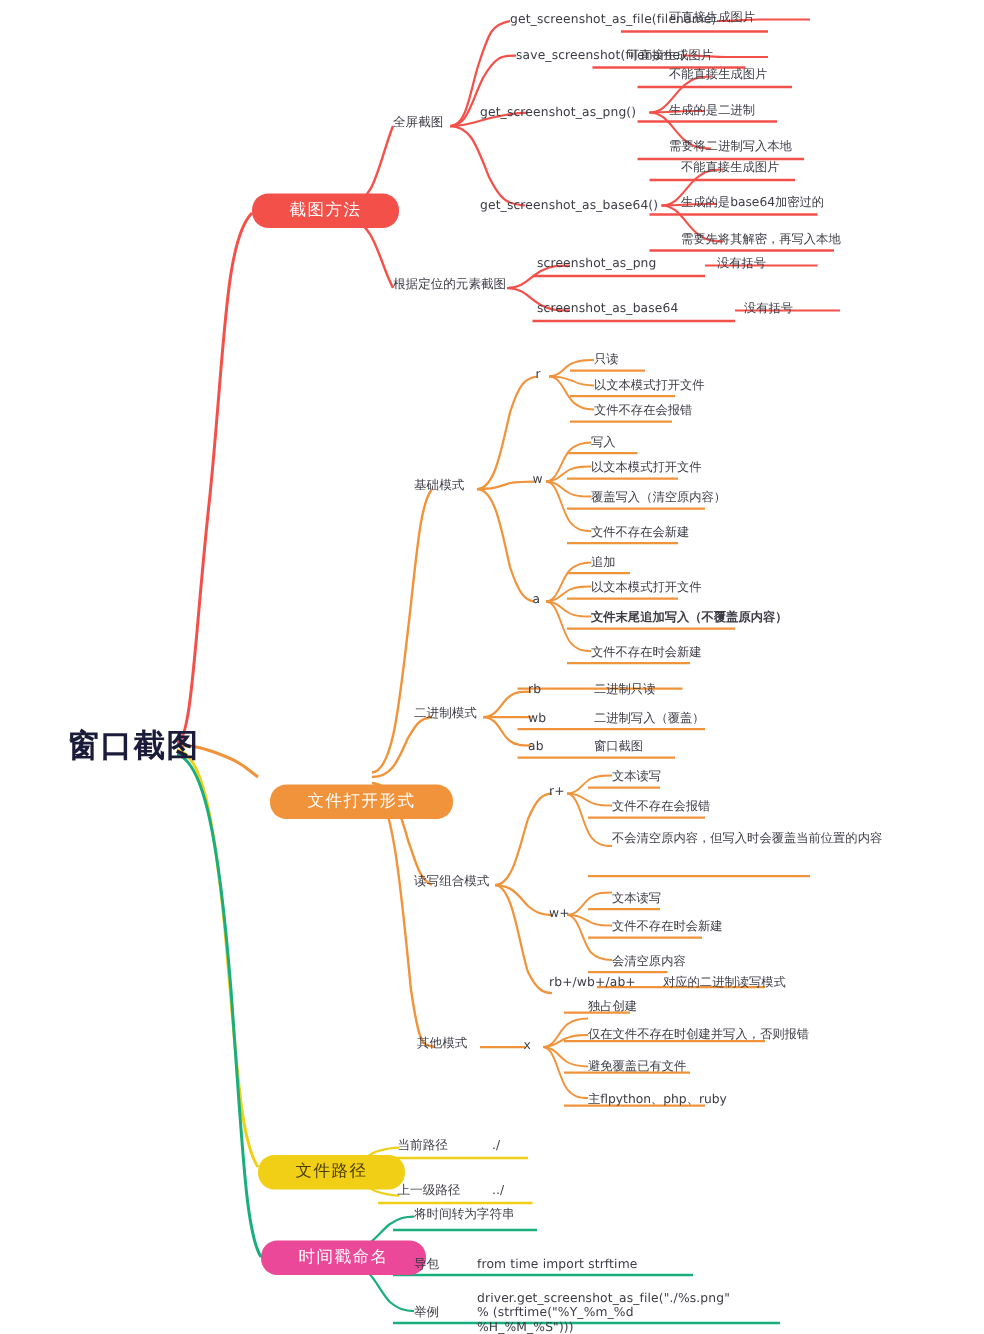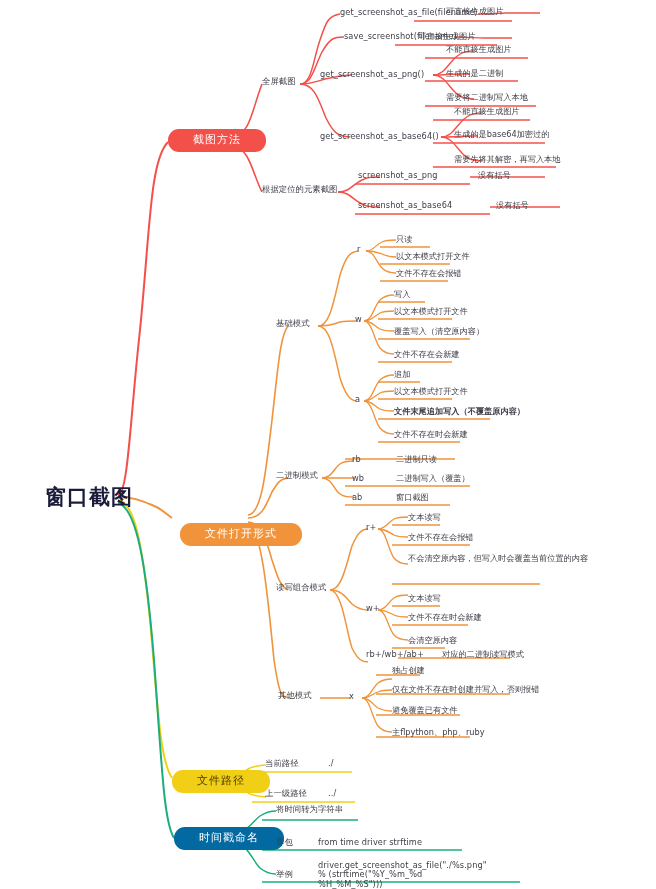--- a/index.html
+++ b/index.html
@@ -45,21 +45,21 @@
     color: #ffffff;
     font-size: 11px;
     font-weight: normal;
     padding: 5px 25px;
     letter-spacing: 1px;
     text-align: center;
   }
   .pill.red    { background: #f4504a; }
   .pill.orange { background: #f0933a; }
   .pill.yellow { background: #f2cf17; color: #4a3c00; }
-  .pill.green  { background: #0369a1; }
+  .pill.green  { background: #ec4899; }
 
   
   .txt {
     font-size: 8.2px;
     color: #3c3c46;
   }
   .txt.l2 { font-size: 8.4px; }
   .txt.code {
     font-family: "DejaVu Sans", "Liberation Sans", sans-serif;
     letter-spacing: 0.1px;
@@ -286,17 +286,17 @@
   <div class="node txt" style="left:392px; top:706px;">避免覆盖已有文件</div>
   <div class="node txt" style="left:392px; top:728px;">主flpython、php、ruby</div>
 
   <div class="node txt l2" style="left:265px; top:759px;">当前路径</div>
   <div class="node txt code" style="left:328px; top:759px;">./</div>
   <div class="node txt l2" style="left:265px; top:789px;">上一级路径</div>
   <div class="node txt code" style="left:328px; top:789px;">../</div>
 
   <div class="node txt l2" style="left:276px; top:805px;">将时间转为字符串</div>
   <div class="node txt l2" style="left:276px; top:838px;text-align:center;">导包</div>
-  <div class="node txt code" style="left:318px; top:838px;">from time driver strftime</div>
+  <div class="node txt code" style="left:318px; top:838px;">from time import strftime</div>
   <div class="node txt l2" style="left:276px; top:870px;">举例</div>
   <div class="node txt code wrap2" style="left:318px; top:861px;">driver.get_screenshot_as_file("./%s.png" % (strftime("%Y_%m_%d %H_%M_%S")))</div>
 
 </div>
 
 </body></html>

